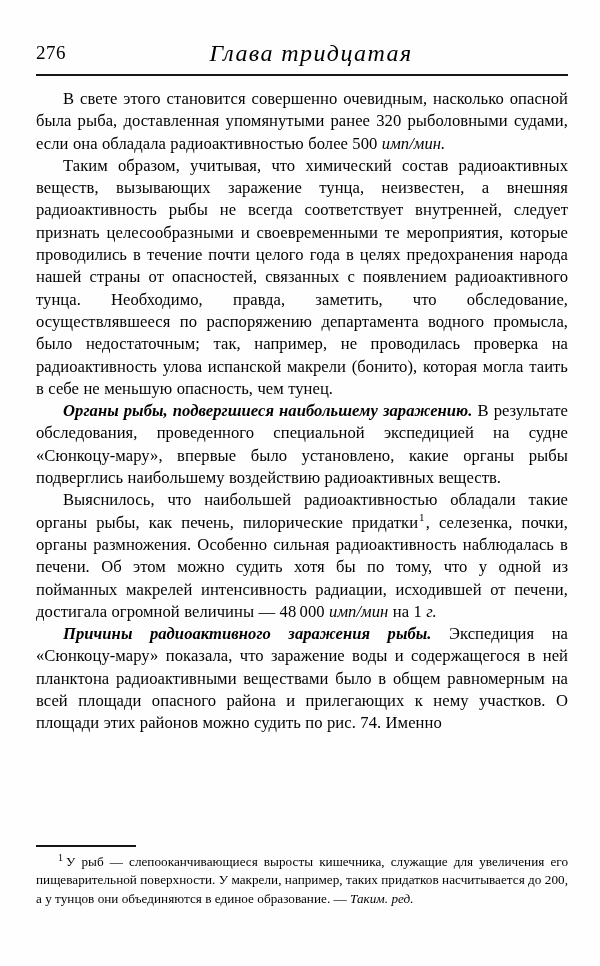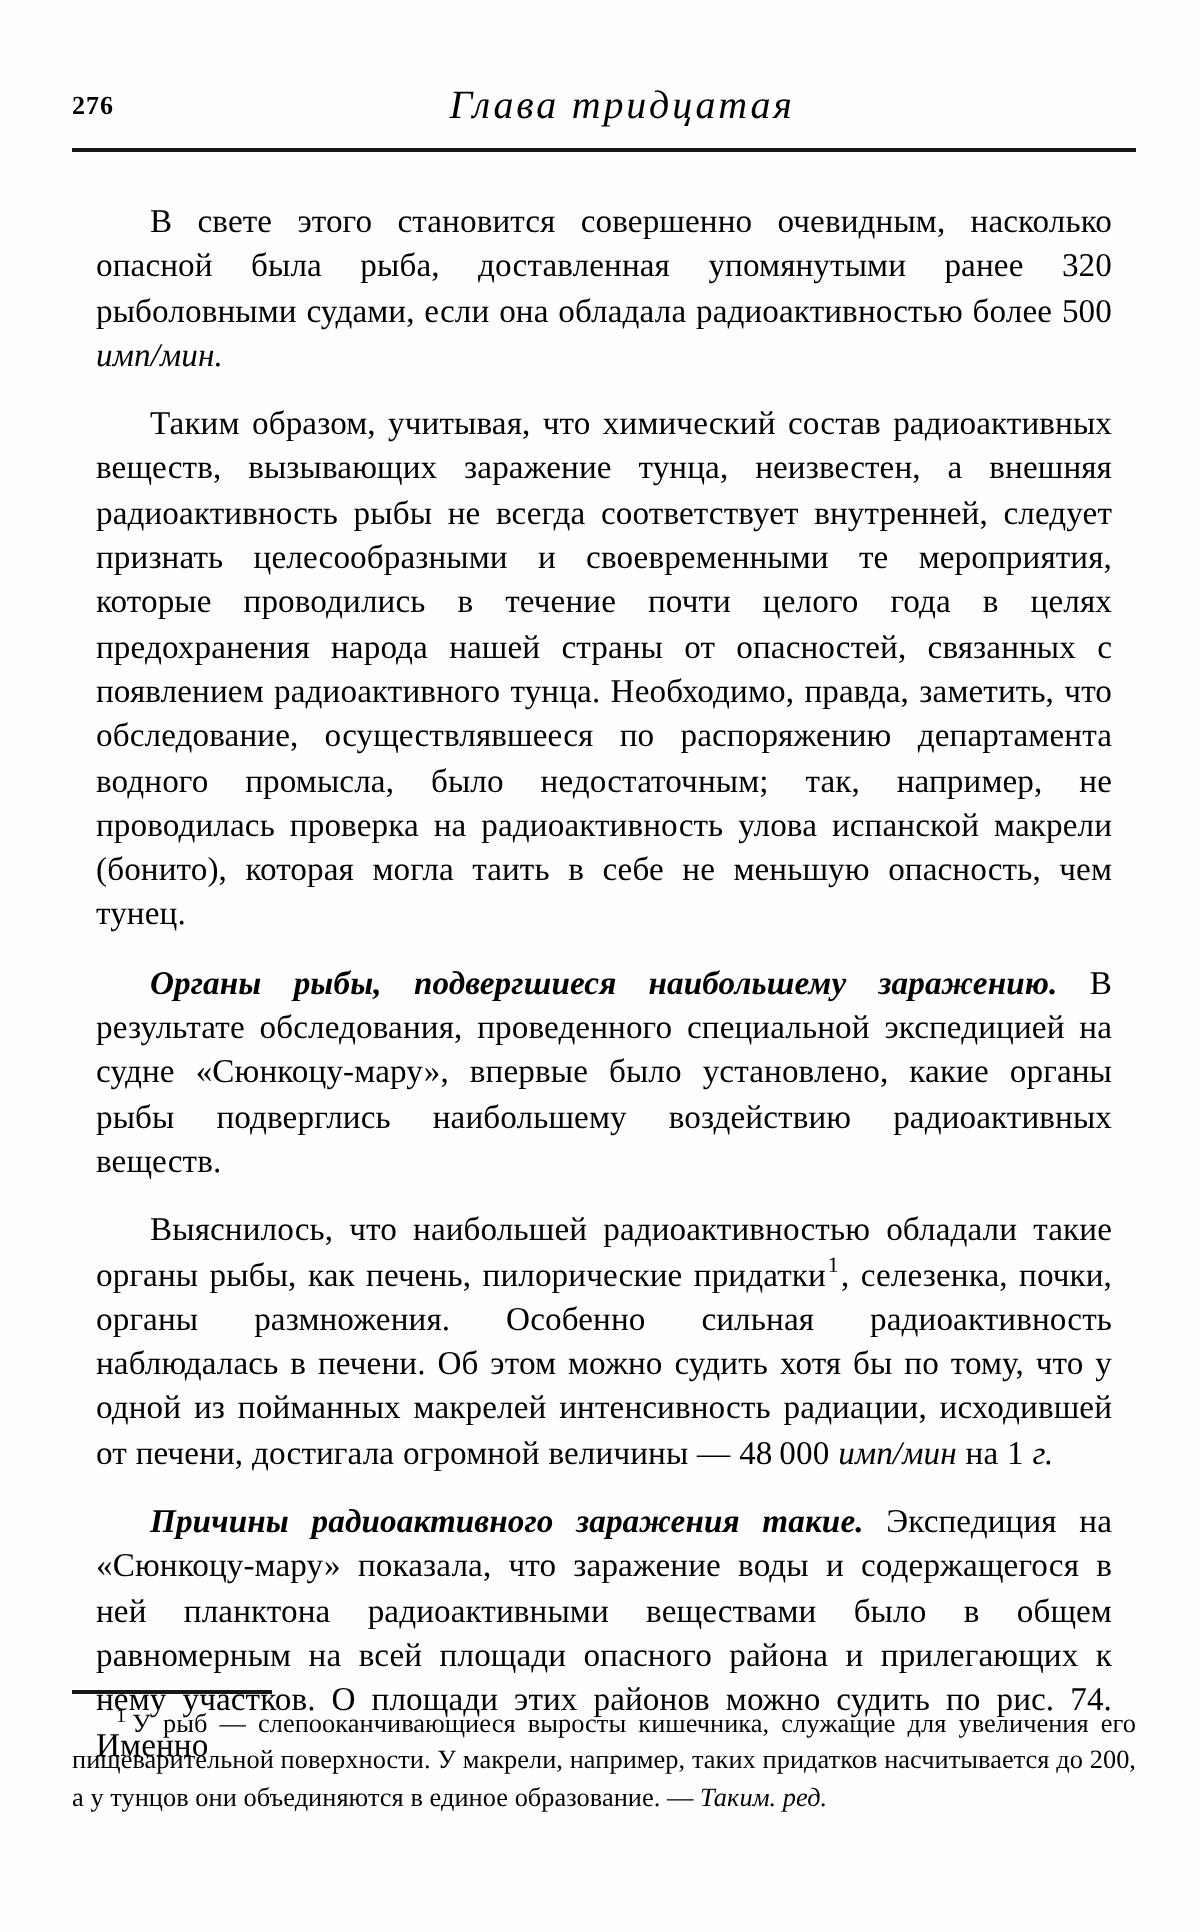--- a/index.html
+++ b/index.html
@@ -28,33 +28,32 @@
   .running-head {
     position: relative;
     height: 44px;
     padding-top: 42px;
     box-sizing: content-box;
   }
   .folio {
     position: absolute;
     left: 0;
     top: 42px;
-    font-size: 13px;
+    font-size: 19px;
     line-height: 22px;
     letter-spacing: 0.5px;
-    font-weight: bold;
   }
   .chapter-title {
     position: absolute;
     left: 0;
     right: 0;
     top: 42px;
     text-align: center;
     font-style: italic;
-    font-size: 20px;
+    font-size: 24px;
     line-height: 22px;
     letter-spacing: 1.4px;
     padding-left: 18px;
   }
   .head-rule {
     position: absolute;
     left: 0;
     top: 74px;
     width: 532px;
     height: 2px;
@@ -68,21 +67,21 @@
     top: 88px;
     width: 532px;
     font-size: 16.6px;
     line-height: 22.3px;
     text-align: justify;
     text-justify: inter-word;
     letter-spacing: 0.05px;
     word-spacing: 0.2px;
   }
   p.para {
-    margin: 12px;
+    margin: 0;
     text-indent: 27px;
   }
   .run-in-head {
     font-weight: bold;
     font-style: italic;
   }
   .ital {
     font-style: italic;
   }
   .fn-ref {
@@ -132,21 +131,21 @@
       <div class="folio">276</div>
       <div class="chapter-title">Глава тридцатая</div>
       <div class="head-rule"></div>
     </div>
 
     <div class="body-text">
         <p class="para"><span>В свете этого становится совершенно очевидным, насколько опасной была рыба, доставленная упомянутыми ранее 320 рыболовными судами, если она обладала радиоактивностью более 500 </span><span class="ital">имп/мин.</span></p>
         <p class="para"><span>Таким образом, учитывая, что химический состав радиоактивных веществ, вызывающих заражение тунца, неизвестен, а внешняя радиоактивность рыбы не всегда соответствует внутренней, следует признать целесообразными и своевременными те мероприятия, которые проводились в течение почти целого года в целях предохранения народа нашей страны от опасностей, связанных с появлением радиоактивного тунца. Необходимо, правда, заметить, что обследование, осуществлявшееся по распоряжению департамента водного промысла, было недостаточным; так, например, не проводилась проверка на радиоактивность улова испанской макрели (бонито), которая могла таить в себе не меньшую опасность, чем тунец.</span></p>
         <p class="para"><span class="run-in-head">Органы рыбы, подвергшиеся наибольшему заражению.</span><span> В результате обследования, проведенного специальной экспедицией на судне «Сюнкоцу-мару», впервые было установлено, какие органы рыбы подверглись наибольшему воздействию радиоактивных веществ.</span></p>
         <p class="para"><span>Выяснилось, что наибольшей радиоактивностью обладали такие органы рыбы, как печень, пилорические придатки</span><span class="fn-ref">1</span><span>, селезенка, почки, органы размножения. Особенно сильная радиоактивность наблюдалась в печени. Об этом можно судить хотя бы по тому, что у одной из пойманных макрелей интенсивность радиации, исходившей от печени, достигала огромной величины — 48 000 </span><span class="ital">имп/мин</span><span> на 1 </span><span class="ital">г.</span></p>
-        <p class="para"><span class="run-in-head">Причины радиоактивного заражения такие.</span><span> Экспедиция на «Сюнкоцу-мару» показала, что заражение воды и содержащегося в ней планктона радиоактивными веществами было в общем равномерным на всей площади опасного района и прилегающих к нему участков. О площади этих районов можно судить по рис. 74. Именно</span></p>
+        <p class="para"><span class="run-in-head">Причины радиоактивного заражения рыбы.</span><span> Экспедиция на «Сюнкоцу-мару» показала, что заражение воды и содержащегося в ней планктона радиоактивными веществами было в общем равномерным на всей площади опасного района и прилегающих к нему участков. О площади этих районов можно судить по рис. 74. Именно</span></p>
       </div>
 
     <div class="footnote-block">
       <div class="footnote-rule"></div>
       <p class="footnote-text"><span class="fn-marker">1</span><span>У рыб — слепооканчивающиеся выросты кишечника, служащие для увеличения его пищеварительной поверхности. У макрели, например, таких придатков насчитывается до 200, а у тунцов они объединяются в единое образование. — </span><span class="ital">Таким. ред.</span></p>
     </div>
 
   </div>
 </div>
 

